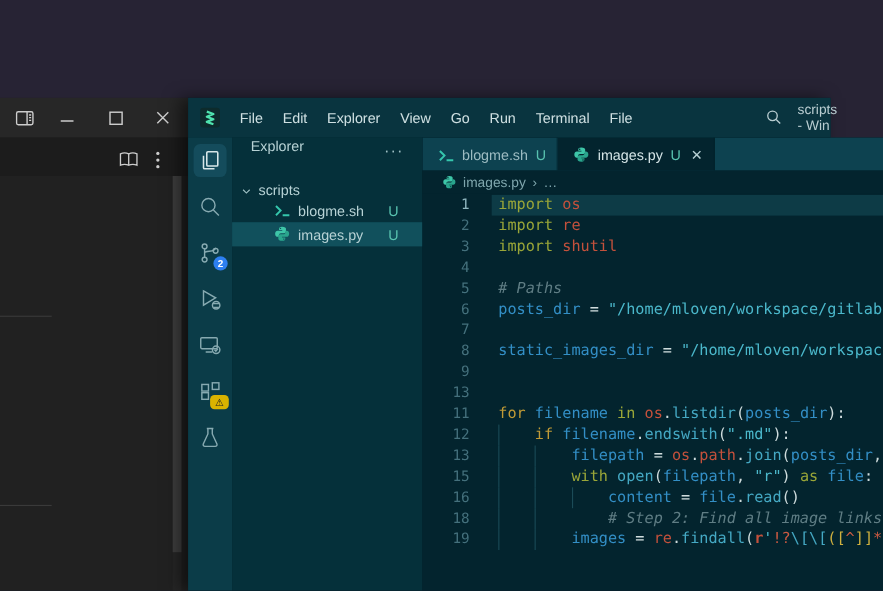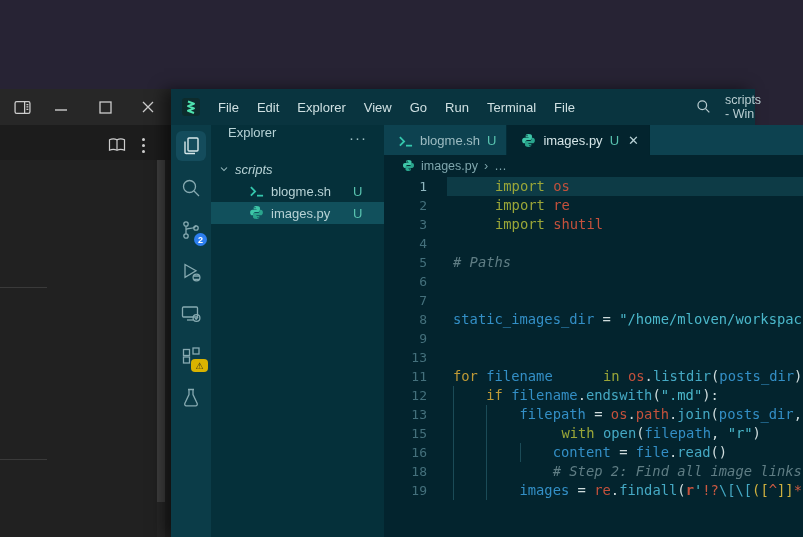--- a/index.html
+++ b/index.html
@@ -33,21 +33,21 @@
   .act-item { position:relative; width:40px; height:42px; display:flex; align-items:center; justify-content:center; color:#7ea6ad; }
   .act-item.active .tile { background:#144c5c; }
   .tile { width:30px; height:30px; border-radius:6px; display:flex; align-items:center; justify-content:center; }
   .act-badge { position:absolute; right:4px; bottom:5px; min-width:13px; height:13px; border-radius:7px; background:var(--badge_blue); color:#fff; font-size:9px; font-weight:bold; display:flex; align-items:center; justify-content:center; }
   .warn-badge { position:absolute; right:3px; bottom:5px; width:17px; height:13px; border-radius:4px; background:var(--badge_warn); color:#222; font-size:9px; display:flex; align-items:center; justify-content:center; }
 
   .sidebar { width:173px; background:var(--vs_sidebar); flex:none; position:relative; font-size:13px; }
   .sb-header { height:33px; display:flex; align-items:flex-start; color:var(--file_text); }
   .sb-header .title { margin-left:17px; }
   .sb-header .more { position:absolute; left:138px; top:4px; color:#9fc0c4; font-size:15px; letter-spacing:1px; }
-  .folder-row { height:22px; display:flex; align-items:center; color:var(--file_text);font-style:italic; }
+  .folder-row { height:22px; display:flex; align-items:flex-end; color:var(--file_text); }
   .folder-row .chev { margin:0 5px 0 7px; display:flex; }
   .file-row { height:22px; display:flex; align-items:center; position:relative; color:var(--file_text); }
   .file-row.selected { background:var(--selected_row); }
   .file-row .ficon { position:absolute; left:38px; top:3px; width:15px; height:15px; }
   .file-row .fname { position:absolute; left:60px; }
   .file-row .fbadge { position:absolute; left:142px; color:var(--u_badge); }
 
   .editor-group { flex:1; position:relative; background:var(--vs_editor); overflow:hidden; }
   .tabbar { position:absolute; left:0; top:0; width:100%; height:30px; background:var(--vs_tabbar); display:flex; }
   .tab { height:30px; display:flex; align-items:center; padding:0 10px 0 14px; font-size:13px; color:var(--tab_text); border-right:1px solid rgba(2,35,44,.7); position:relative; }
@@ -61,21 +61,21 @@
 
   .code-area { position:absolute; left:0; top:52px; width:100%; bottom:0; overflow:hidden;
                font-family:"DejaVu Sans Mono",monospace; font-size:13.8px; }
   .code-line { position:relative; height:19px; line-height:19px; white-space:pre; }
   .cur-bg { position:absolute; left:63px; right:0; top:0; bottom:0; background:var(--current_line); }
   .gutter { position:absolute; left:0; top:0; width:43px; text-align:right; color:var(--linenum); font-size:13px; }
   .code-line.current .gutter { color:var(--linenum_active); }
   .code-text { position:absolute; left:69px; top:0; }
   .guide { position:absolute; top:0; bottom:0; width:1px; background:var(--guide); }
 
-  .tk-kw1 { color:var(--c_kw1);margin-left:42px; } .tk-kw2 { color:var(--c_kw2); }
+  .tk-kw1 { color:var(--c_kw1); } .tk-kw2 { color:var(--c_kw2); }
   .tk-mod { color:var(--c_mod); } .tk-var { color:var(--c_var); }
   .tk-fn  { color:var(--c_fn);  } .tk-str { color:var(--c_str); }
   .tk-cm  { color:var(--c_cm); font-style:italic; }
   .tk-pn  { color:var(--c_pn);  }
   .tk-rpfx{ color:var(--c_mod); font-weight:bold; }
   .tk-rxe { color:var(--c_fn);  } .tk-rxg { color:var(--c_rxg); } .tk-rxr { color:var(--c_rxr); }
   svg { display:block; }
 </style>
 </head>
 <body>
@@ -293,21 +293,21 @@
         <span>images.py</span>
         <span class="sep">›</span>
         <span>…</span>
       </div>
       <div class="code-area">
           <div class="code-line current"><div class="cur-bg"></div><span class="gutter">1</span><span class="code-text"><span class="tk-kw1">import</span><span class="tk-pn"> </span><span class="tk-mod">os</span></span></div>
           <div class="code-line"><span class="gutter">2</span><span class="code-text"><span class="tk-kw1">import</span><span class="tk-pn"> </span><span class="tk-mod">re</span></span></div>
           <div class="code-line"><span class="gutter">3</span><span class="code-text"><span class="tk-kw1">import</span><span class="tk-pn"> </span><span class="tk-mod">shutil</span></span></div>
           <div class="code-line"><span class="gutter">4</span><span class="code-text"></span></div>
           <div class="code-line"><span class="gutter">5</span><span class="code-text"><span class="tk-cm"># Paths</span></span></div>
-          <div class="code-line"><span class="gutter">6</span></div>
+          <div class="code-line"><span class="gutter">6</span><span class="code-text"><span class="tk-var">posts_dir</span><span class="tk-pn"> = </span><span class="tk-str">"/home/mloven/workspace/gitlab</span></span></div>
           <div class="code-line"><span class="gutter">7</span></div>
           <div class="code-line"><span class="gutter">8</span><span class="code-text"><span class="tk-var">static_images_dir</span><span class="tk-pn"> = </span><span class="tk-str">"/home/mloven/workspac</span></span></div>
           <div class="code-line"><span class="gutter">9</span><span class="code-text"></span></div>
           <div class="code-line"><span class="gutter">13</span></div>
           <div class="code-line"><span class="gutter">11</span><span class="code-text"><span class="tk-kw2">for</span><span class="tk-pn"> </span><span class="tk-var">filename</span><span class="tk-pn"> </span><span class="tk-kw1">in</span><span class="tk-pn"> </span><span class="tk-mod">os</span><span class="tk-pn">.</span><span class="tk-fn">listdir</span><span class="tk-pn">(</span><span class="tk-var">posts_dir</span><span class="tk-pn">):</span></span></div>
           <div class="code-line"><div class="guide" style="left:69.0px"></div><span class="gutter">12</span><span class="code-text"><span class="tk-pn">    </span><span class="tk-kw2">if</span><span class="tk-pn"> </span><span class="tk-var">filename</span><span class="tk-pn">.</span><span class="tk-fn">endswith</span><span class="tk-pn">(</span><span class="tk-str">".md"</span><span class="tk-pn">):</span></span></div>
           <div class="code-line"><div class="guide" style="left:69.0px"></div><div class="guide" style="left:102.2px"></div><span class="gutter">13</span><span class="code-text"><span class="tk-pn">        </span><span class="tk-var">filepath</span><span class="tk-pn"> = </span><span class="tk-mod">os</span><span class="tk-pn">.</span><span class="tk-mod">path</span><span class="tk-pn">.</span><span class="tk-fn">join</span><span class="tk-pn">(</span><span class="tk-var">posts_dir</span><span class="tk-pn">,</span></span></div>
           <div class="code-line"><div class="guide" style="left:69.0px"></div><div class="guide" style="left:102.2px"></div><span class="gutter">15</span><span class="code-text"><span class="tk-pn">        </span><span class="tk-kw1">with</span><span class="tk-pn"> </span><span class="tk-fn">open</span><span class="tk-pn">(</span><span class="tk-var">filepath</span><span class="tk-pn">, </span><span class="tk-str">"r"</span><span class="tk-pn">) </span><span class="tk-kw1">as</span><span class="tk-pn"> </span><span class="tk-var">file</span><span class="tk-pn">:</span></span></div>
           <div class="code-line"><div class="guide" style="left:69.0px"></div><div class="guide" style="left:102.2px"></div><div class="guide" style="left:135.5px"></div><span class="gutter">16</span><span class="code-text"><span class="tk-pn">            </span><span class="tk-var">content</span><span class="tk-pn"> = </span><span class="tk-var">file</span><span class="tk-pn">.</span><span class="tk-fn">read</span><span class="tk-pn">()</span></span></div>
           <div class="code-line"><div class="guide" style="left:69.0px"></div><div class="guide" style="left:102.2px"></div><span class="gutter">18</span><span class="code-text"><span class="tk-pn">            </span><span class="tk-cm"># Step 2: Find all image links in</span></span></div>

